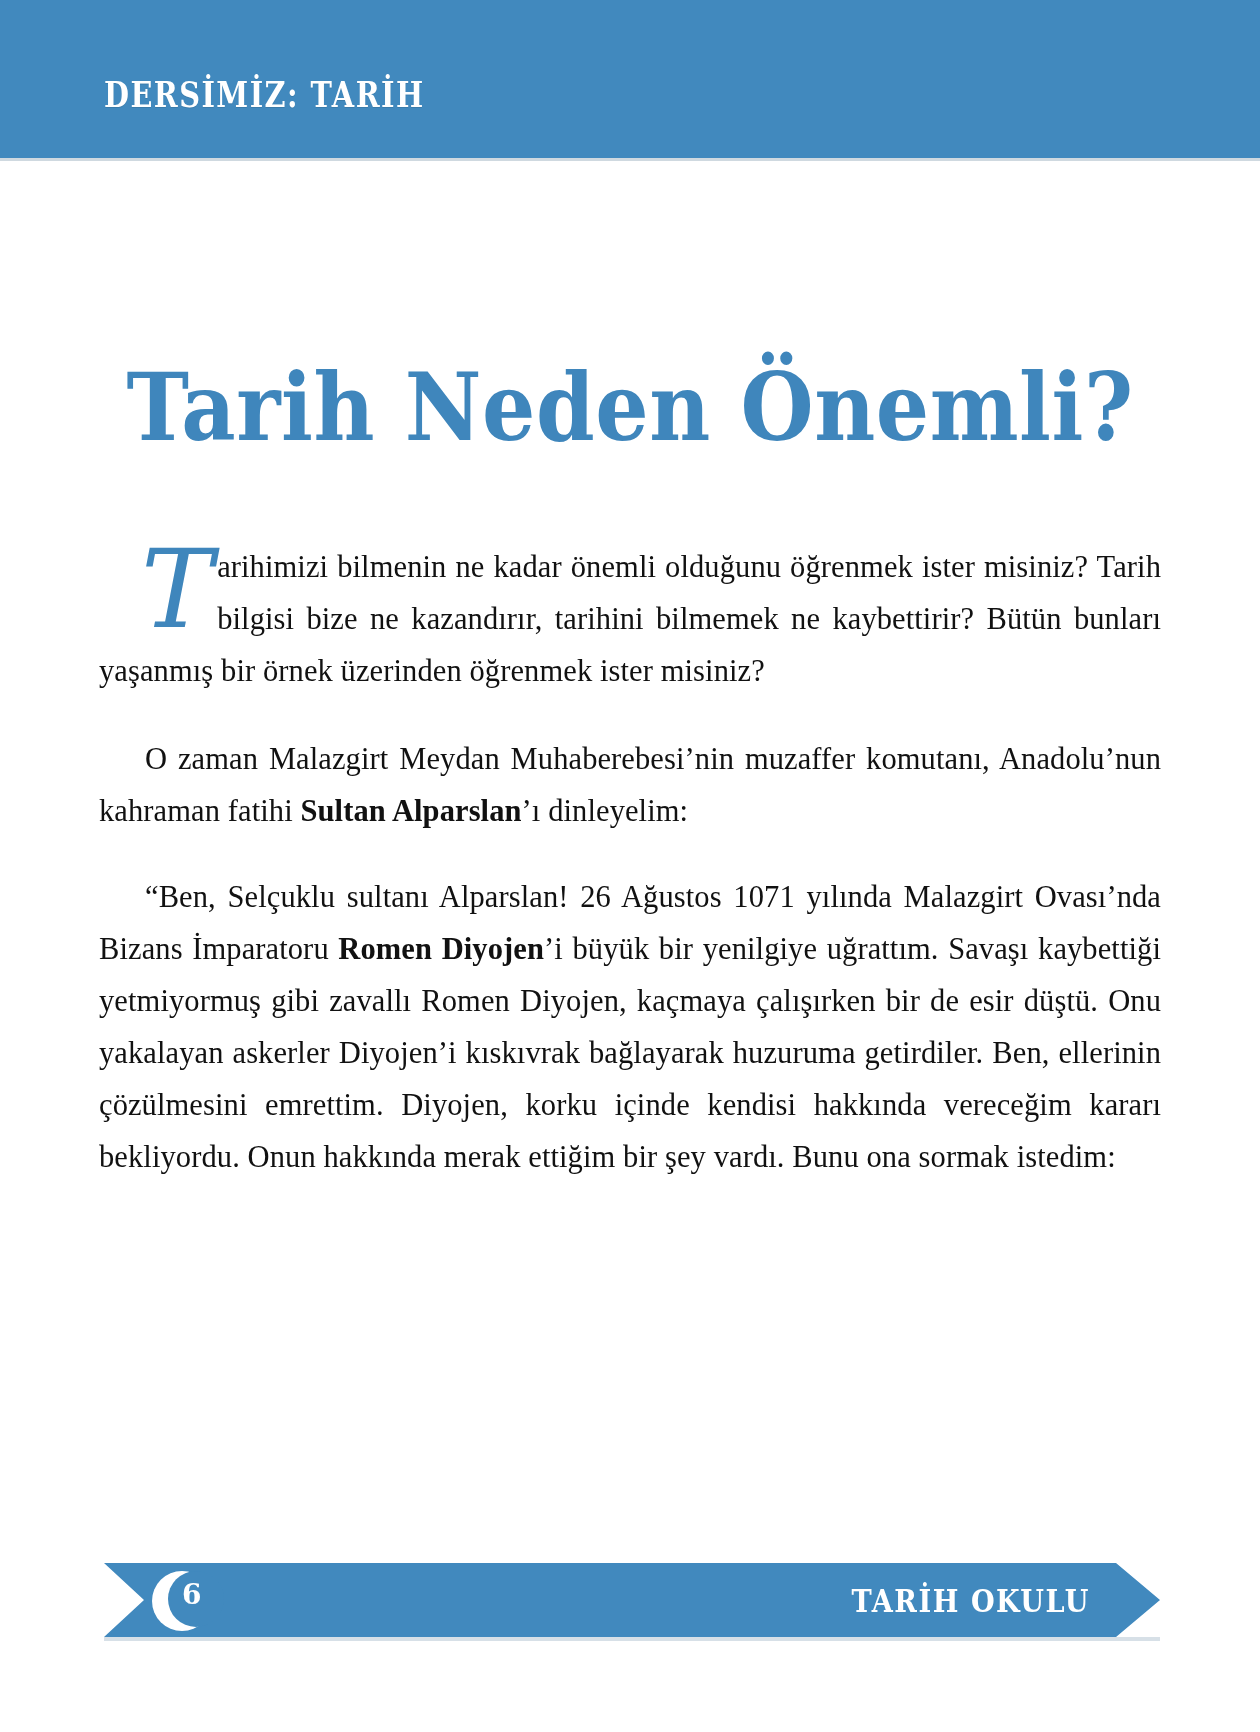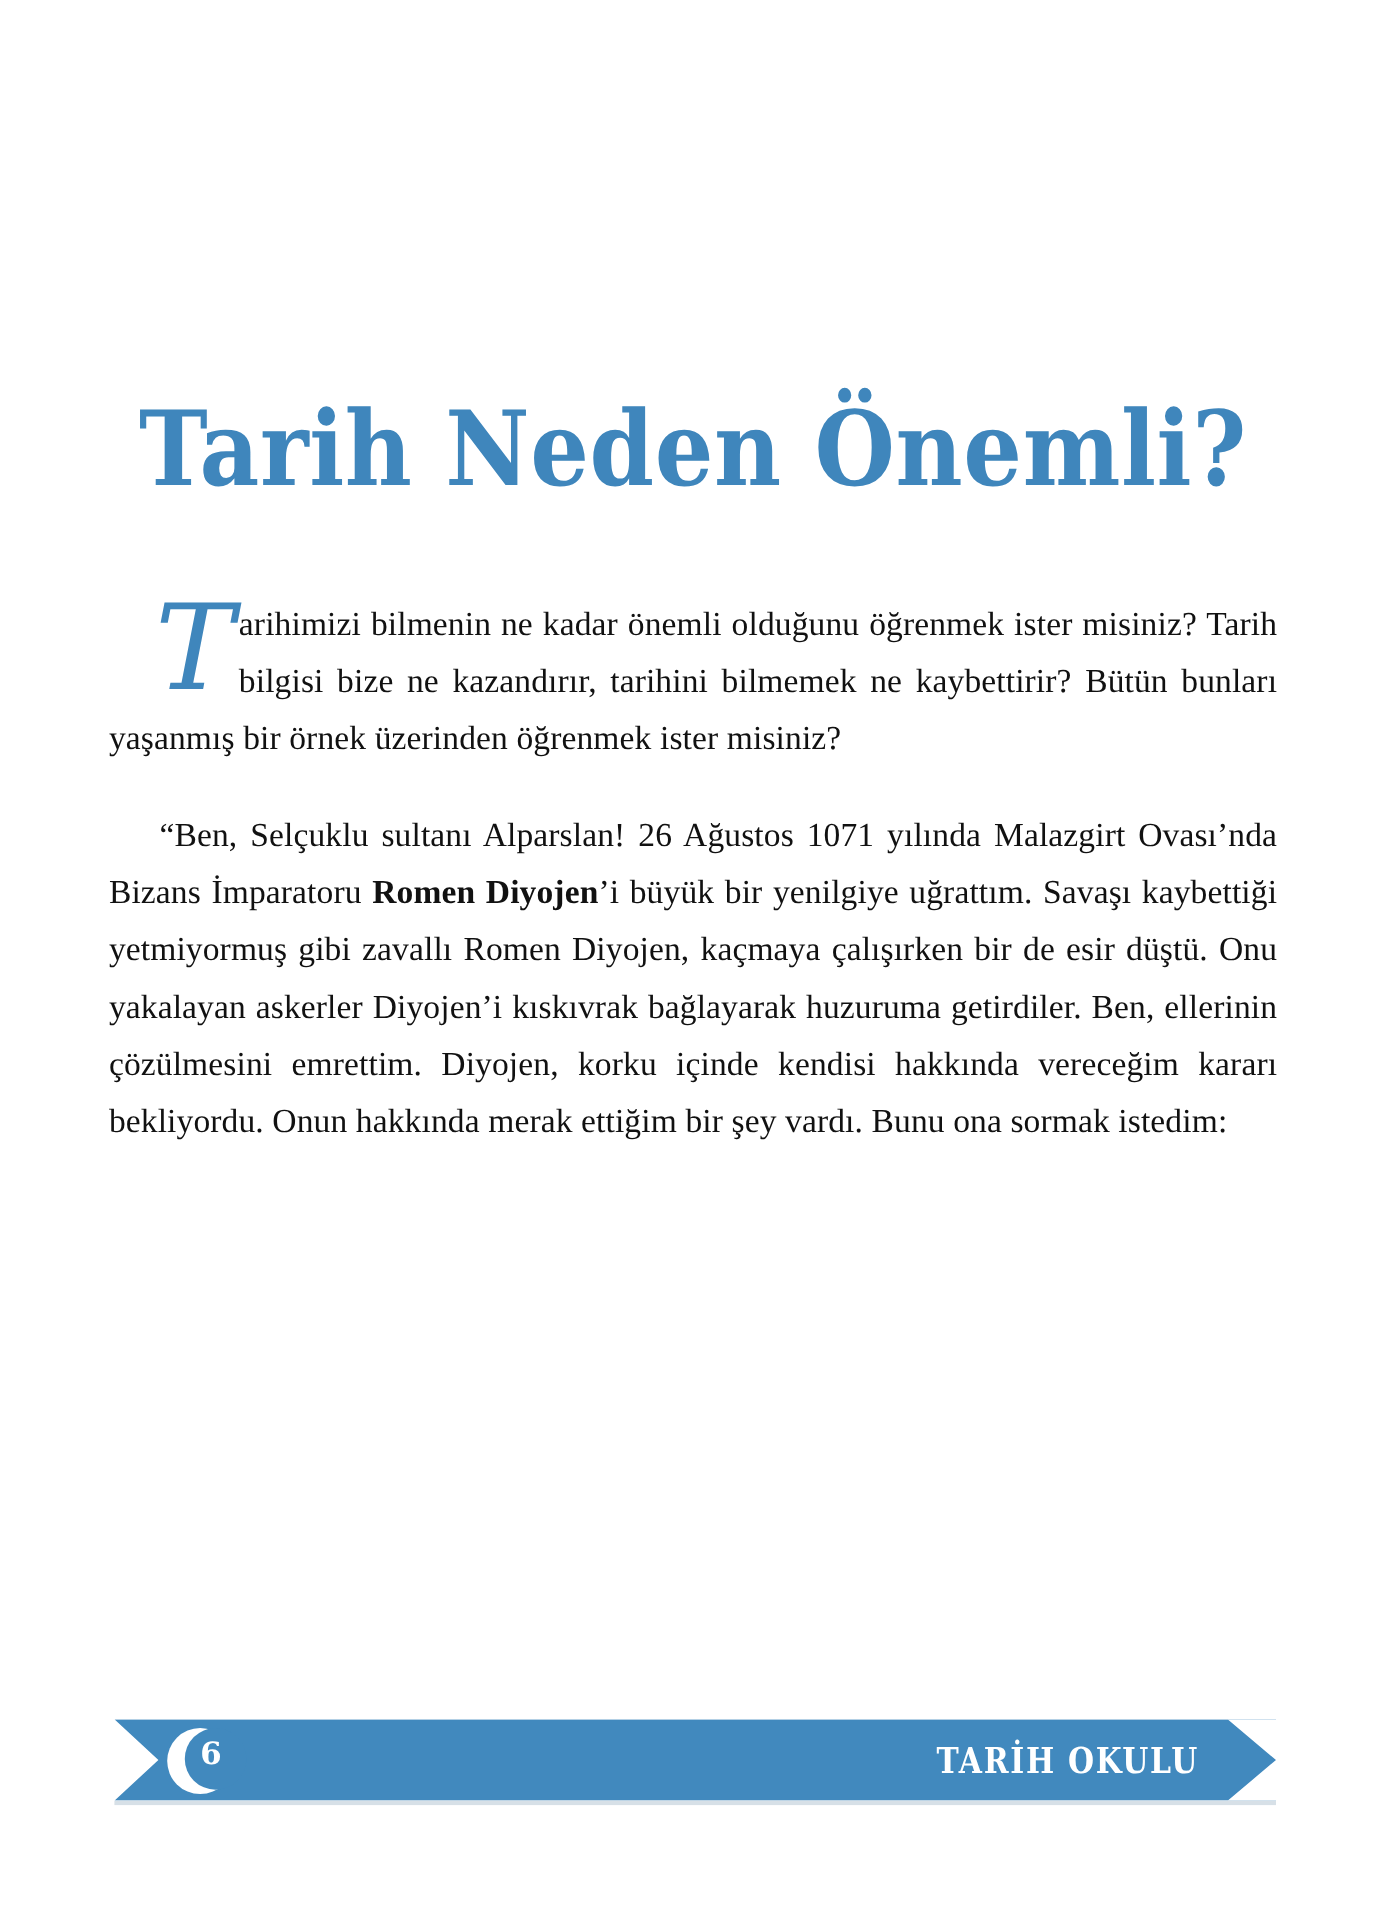--- a/index.html
+++ b/index.html
@@ -214,29 +214,33 @@
     transform: scaleY(1.16) scaleX(0.97);
     transform-origin: right top;
     white-space: nowrap;
   }
 </style>
 </head>
 <body>
 
 <div class="page">
 
+  <div class="header-band">
+    <div class="header-title">DERSİMİZ: TARİH</div>
+  </div>
 
   <h1 class="page-title">Tarih Neden Önemli?</h1>
 
   <div class="content">
 
     <p class="para p-intro has-dropcap">
       <span class="dropcap">T</span><span>arihimizi bilmenin ne kadar önemli olduğunu öğrenmek ister misiniz? Tarih bilgisi bize ne kazandırır, tarihini bilmemek ne kaybettirir? Bütün bunları yaşanmış bir örnek üzerinden öğrenmek ister misiniz?</span>
     </p>
 
+    <p class="para"><span>O zaman Malazgirt Meydan Muhaberebesi’nin muzaffer komutanı, Anadolu’nun kahraman fatihi </span><b>Sultan Alparslan</b><span>’ı dinleyelim:</span></p>
 
     <p class="para p-quote"><span>“Ben, Selçuklu sultanı Alparslan! 26 Ağustos 1071 yılında Malazgirt Ovası’nda Bizans İmparatoru </span><b>Romen Diyojen</b><span>’i büyük bir yenilgiye uğrattım. Savaşı kaybettiği yetmiyormuş gibi zavallı Romen Diyojen, kaçmaya çalışırken bir de esir düştü. Onu yakalayan askerler Diyojen’i kıskıvrak bağlayarak huzuruma getirdiler. Ben, ellerinin çözülmesini emrettim. Diyojen,  korku içinde kendisi hakkında vereceğim kararı bekliyordu. Onun hakkında merak ettiğim bir şey vardı. Bunu ona sormak istedim:</span></p>
 
 
   </div>
 
   <div class="footer-ribbon">
     <div class="ribbon-body"></div>
     <div class="ribbon-notch-right"></div>
     <div class="ribbon-underline"></div>

